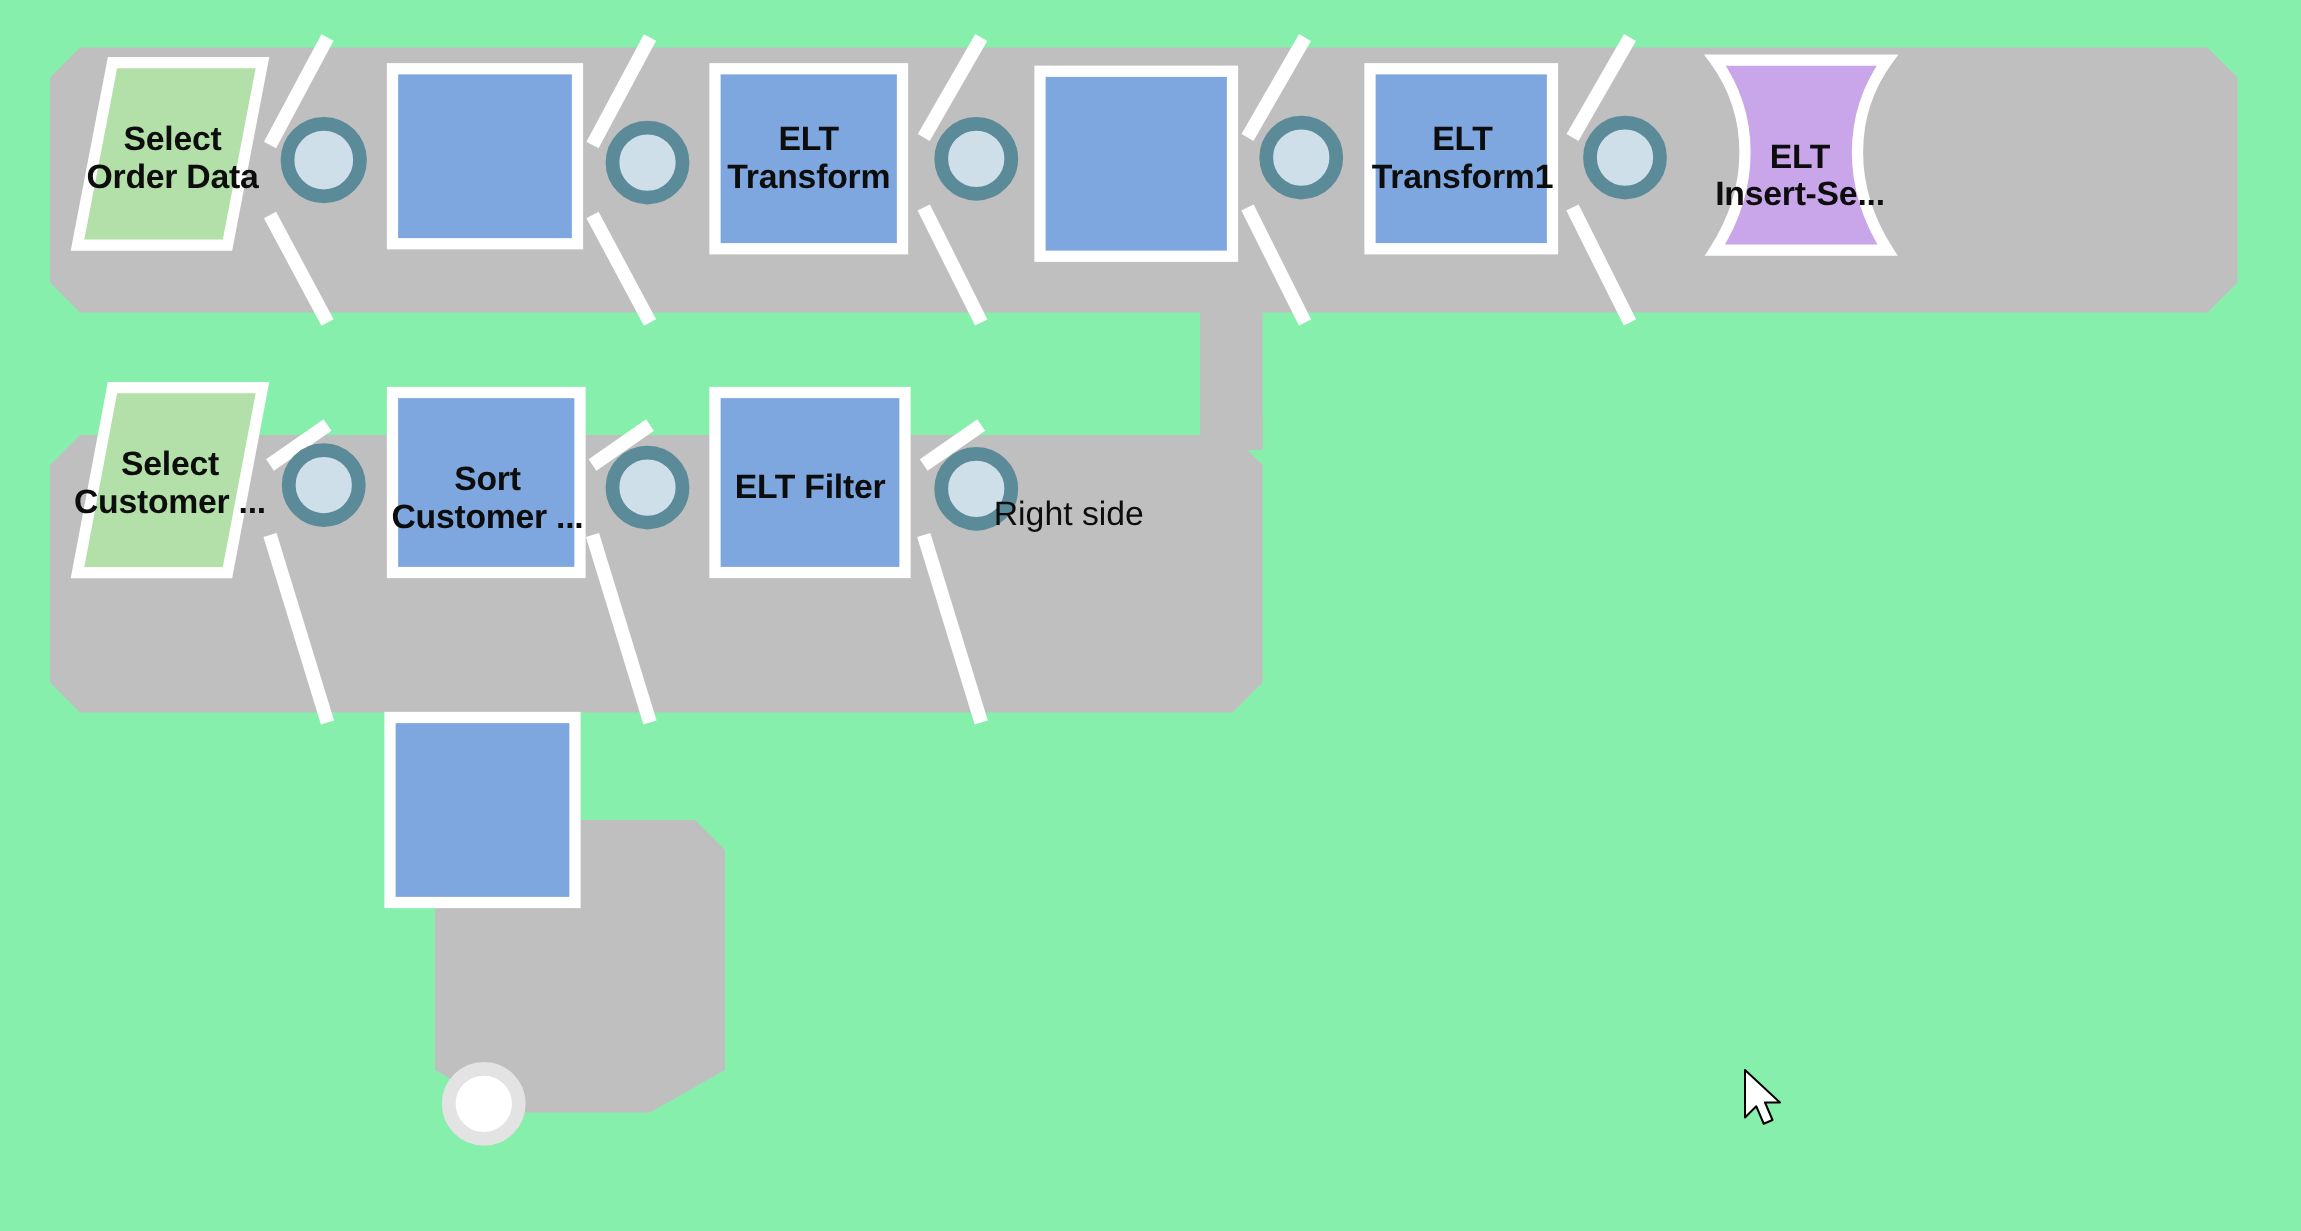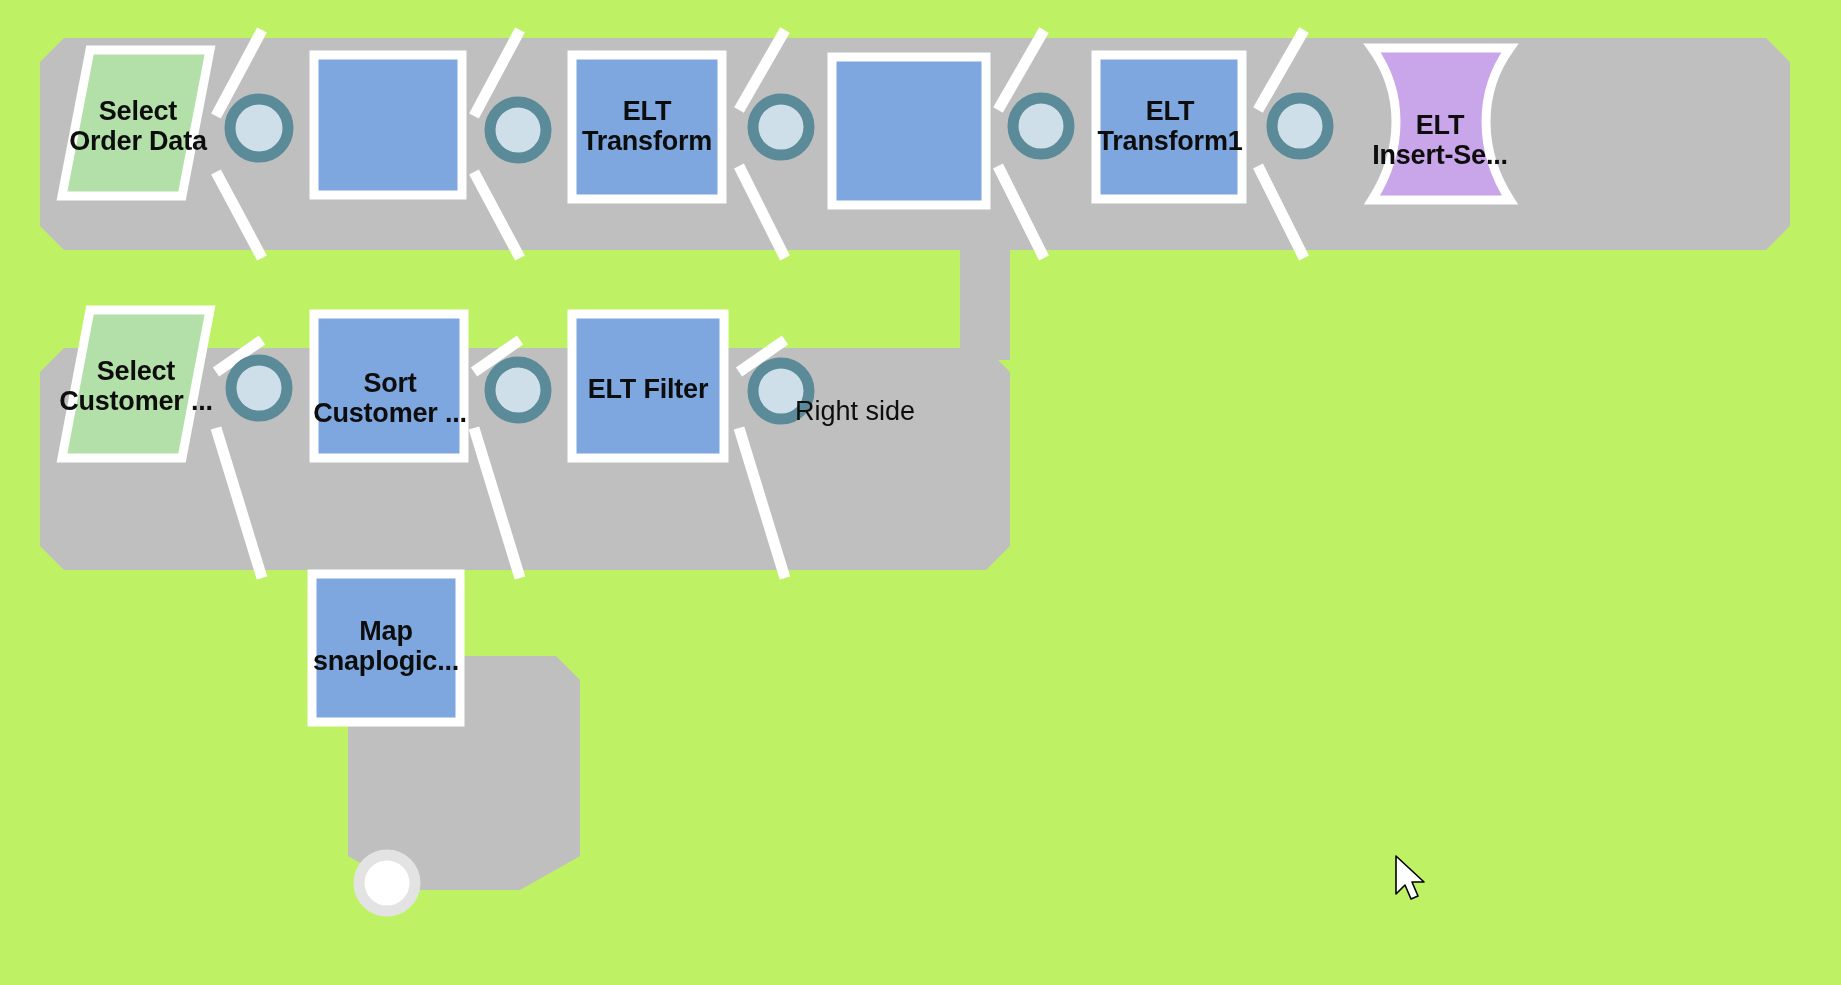--- a/index.html
+++ b/index.html
@@ -8,21 +8,21 @@
     padding: 0;
     background: #ffffff;
   }
   body {
     font-family: "Liberation Sans", sans-serif;
   }
   #canvas {
     position: relative;
     width: 1841px;
     height: 985px;
-    background: #bef264;
+    background: #86efac;
     overflow: hidden;
   }
   #svg-layer {
     position: absolute;
     left: 0;
     top: 0;
     width: 1841px;
     height: 985px;
   }
   .node-label {
@@ -141,18 +141,16 @@
 Insert-Se...</div>
 
   <div class="node-label" style="left:40px; top:336px; width:192px; height:100px; font-size:27px;">Select
 Customer ...</div>
 
   <div class="node-label" style="left:292px; top:348px; width:196px; height:100px; font-size:27px;">Sort
 Customer ...</div>
 
   <div class="node-label" style="left:562px; top:360px; width:172px; height:58px; font-size:27px;text-align:center;">ELT Filter</div>
 
-  <div class="node-label" style="left:298px; top:596px; width:176px; height:100px; font-size:27px;">Map
-snaplogic...</div>
 
   <div class="free-label" style="left:795px; top:396px; font-size:27px;">Right side</div>
 
 </div>
 
 </body></html>

